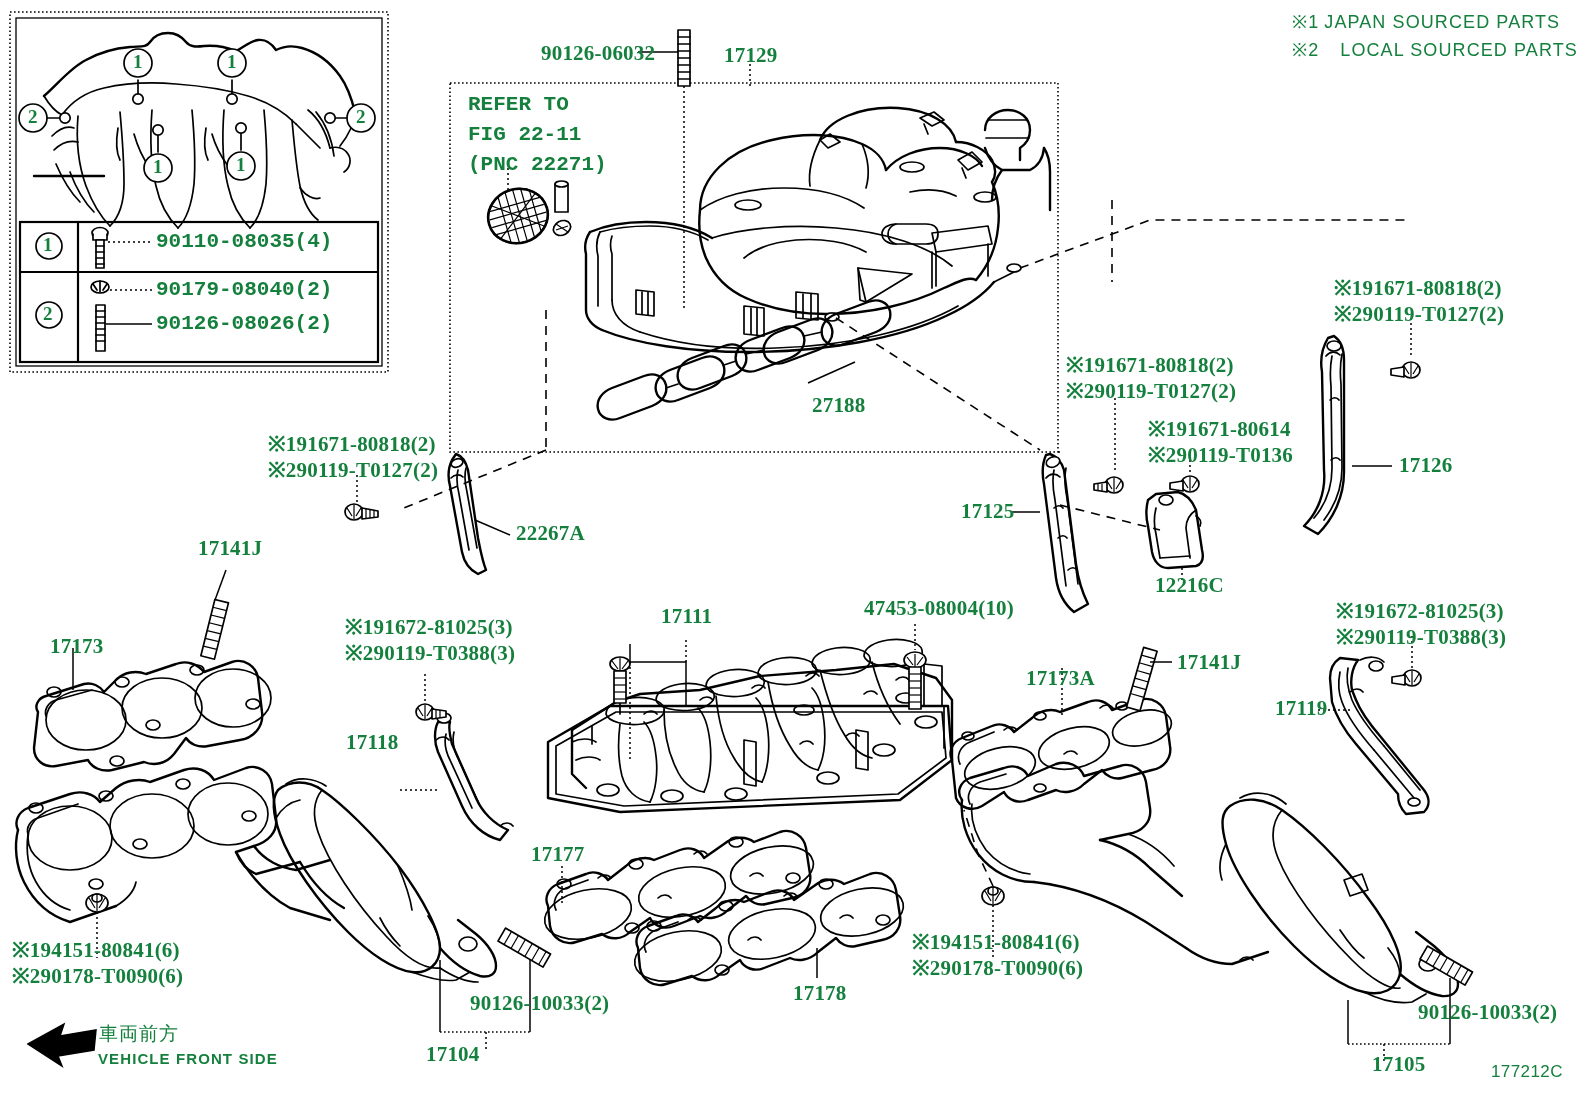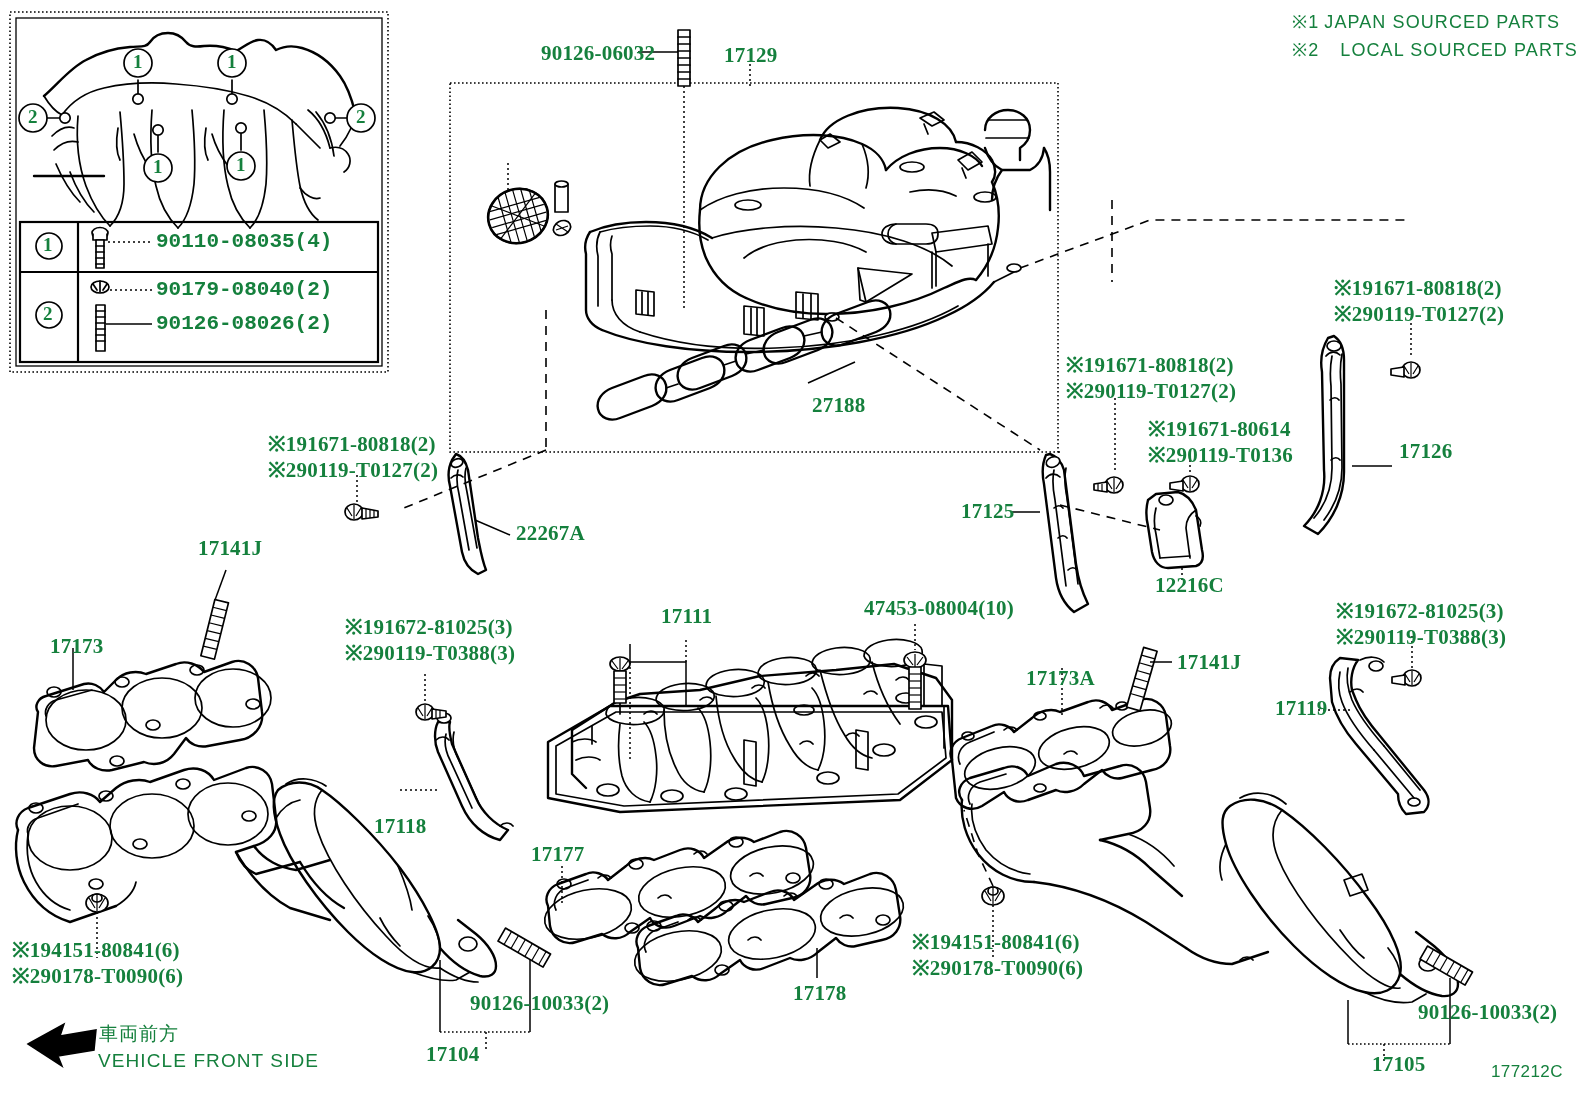--- a/index.html
+++ b/index.html
@@ -756,20 +756,21 @@
   <div class="lbl" style="left:153px; top:156px; font-size:19px;">1</div>
   <div class="lbl" style="left:236px; top:154px; font-size:19px;">1</div>
   <div class="lbl" style="left:28px; top:106px; font-size:19px;">2</div>
   <div class="lbl" style="left:356px; top:106px; font-size:19px;">2</div>
   <div class="lbl" style="left:43px; top:234px; font-size:19px;">1</div>
   <div class="lbl" style="left:43px; top:303px; font-size:19px;">2</div>
 
   <div class="lbl sans" style="left:1292px; top:12px; font-size:18px;"><span>※1</span><span style="margin-left:5px">JAPAN SOURCED PARTS</span></div>
   <div class="lbl sans" style="left:1292px; top:40px; font-size:18px;"><span>※2</span><span style="margin-left:21px">LOCAL SOURCED PARTS</span></div>
 
+  <div class="lbl mono" style="left:468px; top:90px; font-size:21px; line-height:1.42;"><span>REFER TO</span><br><span>FIG 22-11</span><br><span>(PNC 22271)</span></div>
 
   <div class="lbl" style="left:541px; top:41px;">90126-06032</div>
   <div class="lbl" style="left:724px; top:43px;">17129</div>
   <div class="lbl" style="left:812px; top:393px;">27188</div>
 
   <div class="lbl two-line" style="left:268px; top:432px;"><span>※191671-80818(2)</span><br><span>※290119-T0127(2)</span></div>
 
   <div class="lbl two-line" style="left:1066px; top:353px;"><span>※191671-80818(2)</span><br><span>※290119-T0127(2)</span></div>
 
   <div class="lbl two-line" style="left:1334px; top:276px;"><span>※191671-80818(2)</span><br><span>※290119-T0127(2)</span></div>
@@ -780,36 +781,36 @@
 
   <div class="lbl two-line" style="left:1336px; top:599px;"><span>※191672-81025(3)</span><br><span>※290119-T0388(3)</span></div>
 
   <div class="lbl two-line" style="left:12px; top:938px;"><span>※194151-80841(6)</span><br><span>※290178-T0090(6)</span></div>
 
   <div class="lbl two-line" style="left:912px; top:930px;"><span>※194151-80841(6)</span><br><span>※290178-T0090(6)</span></div>
 
   <div class="lbl" style="left:516px; top:521px;">22267A</div>
   <div class="lbl" style="left:961px; top:499px;">17125</div>
   <div class="lbl" style="left:1155px; top:573px;">12216C</div>
-  <div class="lbl" style="left:1399px; top:439px;">17126</div>
+  <div class="lbl" style="left:1399px; top:453px;">17126</div>
 
   <div class="lbl" style="left:661px; top:604px;">17111</div>
   <div class="lbl" style="left:864px; top:596px;">47453-08004(10)</div>
   <div class="lbl" style="left:50px; top:634px;">17173</div>
   <div class="lbl" style="left:198px; top:536px;">17141J</div>
-  <div class="lbl" style="left:346px; top:814px;margin-left:28px;">17118</div>
+  <div class="lbl" style="left:346px; top:730px;">17118</div>
   <div class="lbl" style="left:531px; top:842px;">17177</div>
   <div class="lbl" style="left:793px; top:981px;">17178</div>
   <div class="lbl" style="left:1026px; top:666px;">17173A</div>
   <div class="lbl" style="left:1177px; top:650px;">17141J</div>
   <div class="lbl" style="left:1275px; top:696px;">17119</div>
 
   <div class="lbl" style="left:426px; top:1042px;">17104</div>
   <div class="lbl" style="left:1372px; top:1052px;">17105</div>
   <div class="lbl" style="left:470px; top:991px;">90126-10033(2)</div>
   <div class="lbl" style="left:1418px; top:1000px;">90126-10033(2)</div>
 
   <div class="lbl jp" style="left:99px; top:1022px;">車両前方</div>
-  <div class="lbl sans" style="left:98px; top:1050px; font-size:19px;">VEHICLE FRONT SIDE</div>
+  <div class="lbl sans" style="left:98px; top:1050px; font-size:15px;font-weight:bold;">VEHICLE FRONT SIDE</div>
 
   <div class="lbl sans" style="left:1491px; top:1062px; font-size:17px; font-weight:400; letter-spacing:.4px;">177212C</div>
 
 </div>
 
 </body></html>

